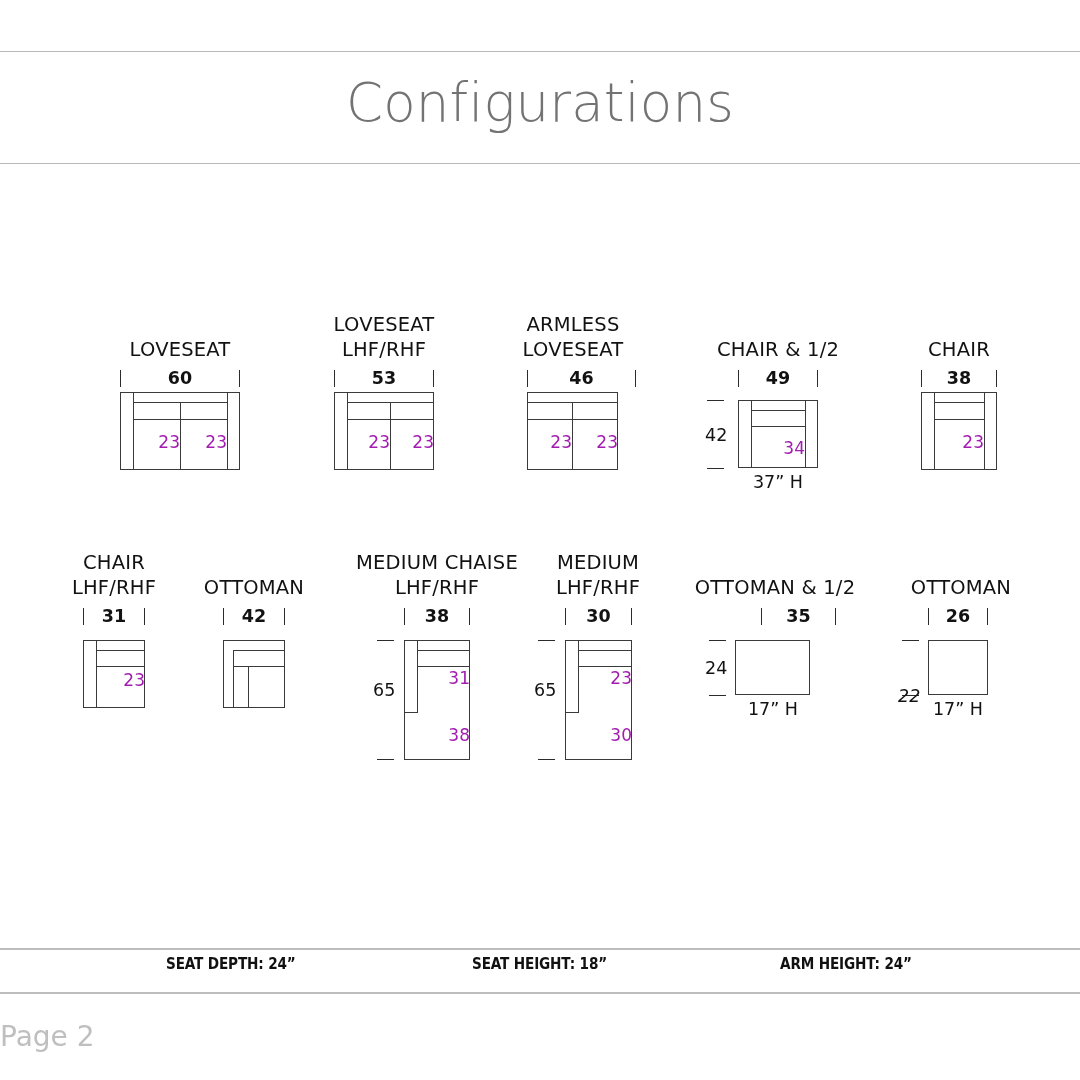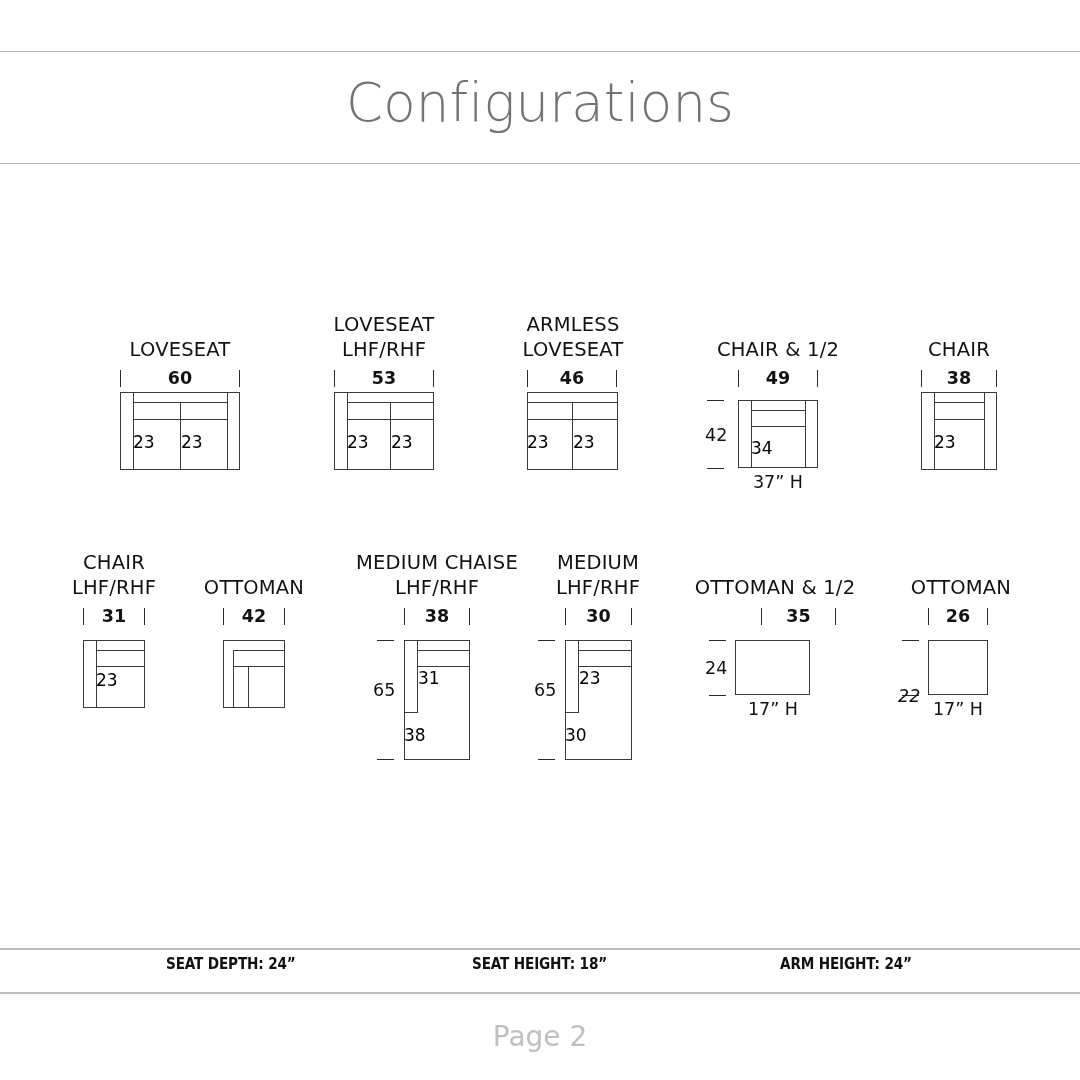--- a/index.html
+++ b/index.html
@@ -39,21 +39,21 @@
     color:#111;
     transform:scaleX(0.88);
     transform-origin:left center;
     white-space:nowrap;
   }
   .spec.s1{left:166px;}
   .spec.s2{left:472px;}
   .spec.s3{left:780px;}
   .pagenum{
     position:absolute;left:0;top:1020px;width:1080px;
-    text-align:center;font-size:28px;color:#bfbfbf;font-weight:400;
+    text-align:left;font-size:28px;color:#bfbfbf;font-weight:400;
   }
 
   
   .item{position:absolute;}
   .caption{
     position:absolute;
     text-align:center;
     font-size:19.5px;
     font-weight:400;
     color:#121212;
@@ -75,22 +75,22 @@
 
   
   .blabel{position:absolute;font-size:17.5px;color:#121212;text-align:center;white-space:nowrap;}
 
   
   .box{position:absolute;border:1.6px solid #3a3a3a;box-sizing:border-box;background:#fff;}
   .ln{position:absolute;background:#3a3a3a;}
   .lnh{height:1.4px;}
   .lnv{width:1.4px;}
   .cnum{
-    position:absolute;font-size:17px;color:#000000;
-    text-align:left;white-space:nowrap;
+    position:absolute;font-size:17px;color:#a21caf;
+    text-align:right;white-space:nowrap;
   }
 </style>
 </head>
 <body>
 
 <div class="page">
 
   <div class="rule top"></div>
   <div class="title">Configurations</div>
   <div class="rule bottom"></div>
@@ -125,21 +125,21 @@
     <div class="ln lnh" style="left:347px;top:402px;width:87px;"></div>
     <div class="ln lnh" style="left:347px;top:419px;width:87px;"></div>
     <div class="ln lnv" style="left:390px;top:402px;height:68px;"></div>
     <div class="cnum" style="left:347px;top:432px;width:43px;">23</div>
     <div class="cnum" style="left:391px;top:432px;width:43px;">23</div>
   </div>
 
   <div class="item">
     <div class="caption" style="left:493px;top:312px;width:160px;">ARMLESS
 LOVESEAT</div>
-    <div class="wdim" style="left:527px;top:370px;width:90px;">
+    <div class="wdim" style="left:527px;top:370px;width:109px;">
       <div class="wtick l"></div>
       <div class="wtick r"></div>
       <div class="wnum">46</div>
     </div>
     <div class="box" style="left:527px;top:392px;width:91px;height:78px;"></div>
     <div class="ln lnh" style="left:527px;top:402px;width:91px;"></div>
     <div class="ln lnh" style="left:527px;top:419px;width:91px;"></div>
     <div class="ln lnv" style="left:572px;top:402px;height:68px;"></div>
     <div class="cnum" style="left:527px;top:432px;width:45px;">23</div>
     <div class="cnum" style="left:573px;top:432px;width:45px;">23</div>

